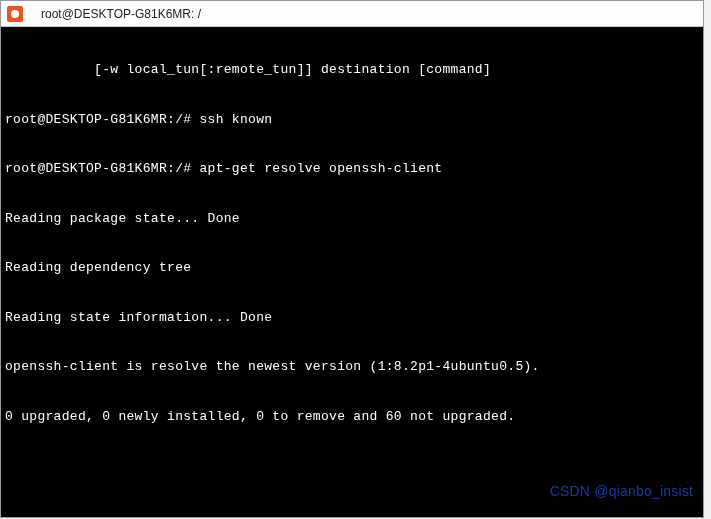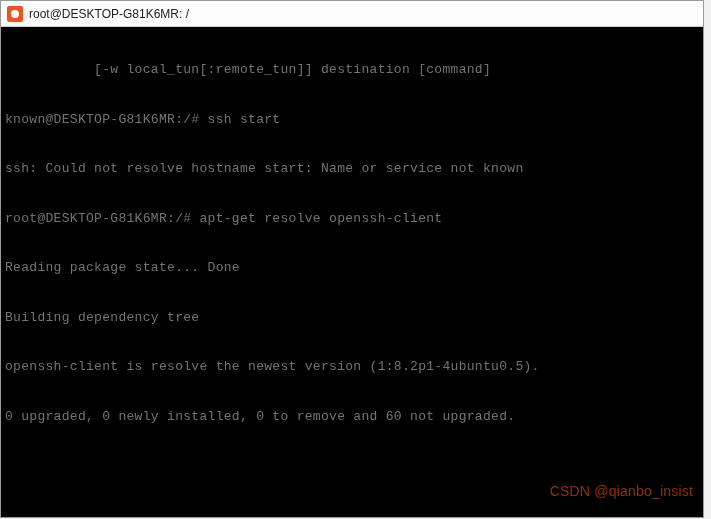--- a/index.html
+++ b/index.html
@@ -19,21 +19,21 @@
       border: 1px solid #999;
       position: relative;
     }
     .titlebar {
       height: 26px;
       background: #fdfdfd;
       border-bottom: 1px solid #ccc;
       display: flex;
       align-items: center;
       padding: 0 6px;
-      gap: 6px;
+      gap: 18px;
     }
     .titlebar-icon {
       width: 16px;
       height: 16px;
       background: #e95420;
       border-radius: 2px;
       display: flex;
       align-items: center;
       justify-content: center;
     }
@@ -44,57 +44,57 @@
       background: #fff;
       border-radius: 50%;
     }
     .titlebar-text {
       font-family: 'Segoe UI', Tahoma, sans-serif;
       font-size: 12px;
       color: #222;
     }
     .terminal {
       background: #000;
-      color: #737373;
+      color: #ffffff;
       width: 100%;
       height: calc(100% - 26px);
       padding: 2px 4px;
       line-height: 16.5px;
       white-space: pre;
       overflow: hidden;
       font-size: 13px;
       letter-spacing: 0.3px;
     }
     .tline { display: block; min-height: 16.5px; }
     .watermark {
       position: absolute;
       right: 18px;
       bottom: 20px;
-      color: #c2410c;
+      color: #1d4ed8;
       font-family: 'Segoe UI', Tahoma, sans-serif;
       font-size: 14px;
       opacity: 0.75;
       letter-spacing: 0.2px;
     }
   </style>
 </head>
 <body>
 
 <div class="window-frame">
   <div class="titlebar">
     <div class="titlebar-icon"></div>
     <span class="titlebar-text">root@DESKTOP-G81K6MR: /</span>
   </div>
   <div class="terminal">
     <span class="tline">           [-w local_tun[:remote_tun]] destination [command]</span>
-    <span class="tline">known@DESKTOP-G81K6MR:/# ssh start</span>
-    <span class="tline">ssh: Could not resolve hostname start: Name or service not known</span>
+    <span class="tline">root@DESKTOP-G81K6MR:/# ssh known</span>
     <span class="tline">root@DESKTOP-G81K6MR:/# apt-get resolve openssh-client</span>
     <span class="tline">Reading package state... Done</span>
-    <span class="tline">Building dependency tree</span>
+    <span class="tline">Reading dependency tree</span>
+    <span class="tline">Reading state information... Done</span>
     <span class="tline">openssh-client is resolve the newest version (1:8.2p1-4ubuntu0.5).</span>
     <span class="tline">0 upgraded, 0 newly installed, 0 to remove and 60 not upgraded.</span>
     
     
     
     
     
     
     
     

